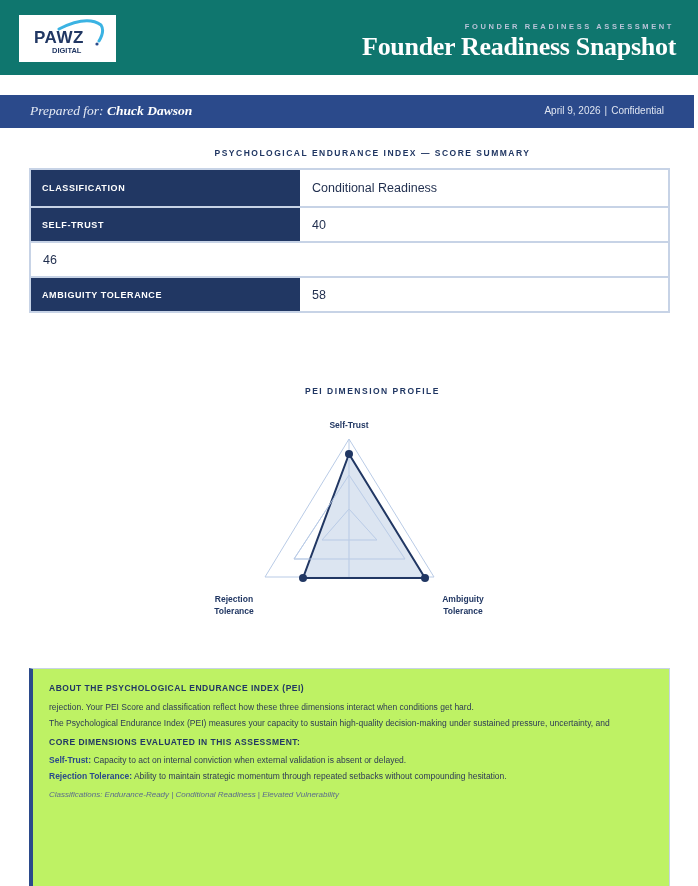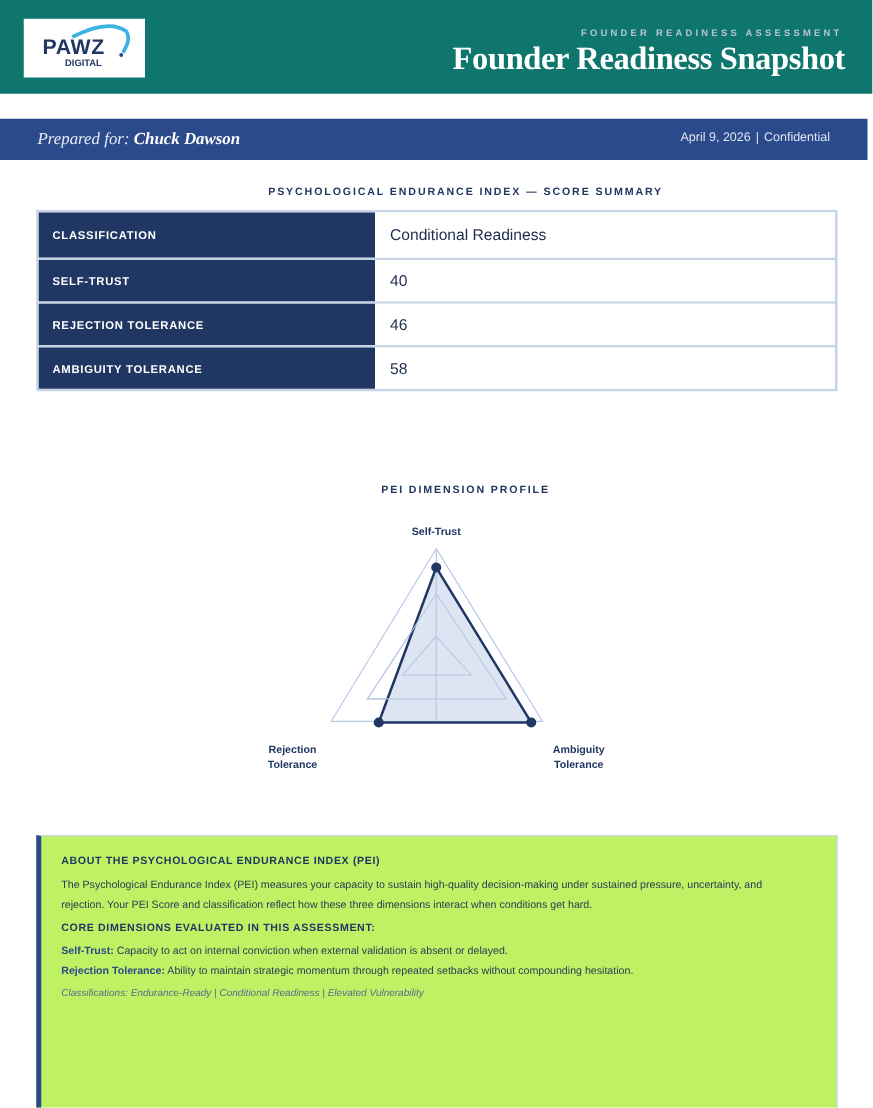--- a/index.html
+++ b/index.html
@@ -68,21 +68,20 @@
 <div class="score-table">
   <div class="row" style="height:36px;">
     <div class="label">CLASSIFICATION</div>
     <div class="value">Conditional Readiness</div>
   </div>
   <div class="row" style="height:35px;">
     <div class="label">SELF-TRUST</div>
     <div class="value">40</div>
   </div>
   <div class="row" style="height:35px;">
-    <div class="label">REJECTION TOLERANCE</div>
     <div class="value">46</div>
   </div>
   <div class="row" style="height:35px;">
     <div class="label">AMBIGUITY TOLERANCE</div>
     <div class="value">58</div>
   </div>
 </div>
 
 <div class="section-title" style="top:386px;">PEI DIMENSION PROFILE</div>
 
@@ -112,22 +111,22 @@
   <div>Tolerance</div>
 </div>
 <div class="chart-label" style="left:423px;top:593px;width:80px;">
   <div>Ambiguity</div>
   <div>Tolerance</div>
 </div>
 
 <div class="info-box">
   <div class="info-h">ABOUT THE PSYCHOLOGICAL ENDURANCE INDEX (PEI)</div>
   <div class="info-p">
+    <div>rejection. Your PEI Score and classification reflect how these three dimensions interact when conditions get hard.</div>
     <div>The Psychological Endurance Index (PEI) measures your capacity to sustain high-quality decision-making under sustained pressure, uncertainty, and</div>
-    <div>rejection. Your PEI Score and classification reflect how these three dimensions interact when conditions get hard.</div>
   </div>
   <div class="info-h info-h2">CORE DIMENSIONS EVALUATED IN THIS ASSESSMENT:</div>
   <div class="dims">
     <div class="dim">
       <span class="term">Self-Trust:</span>
       <span>Capacity to act on internal conviction when external validation is absent or delayed.</span>
     </div>
     <div class="dim">
       <span class="term">Rejection Tolerance:</span>
       <span>Ability to maintain strategic momentum through repeated setbacks without compounding hesitation.</span>

